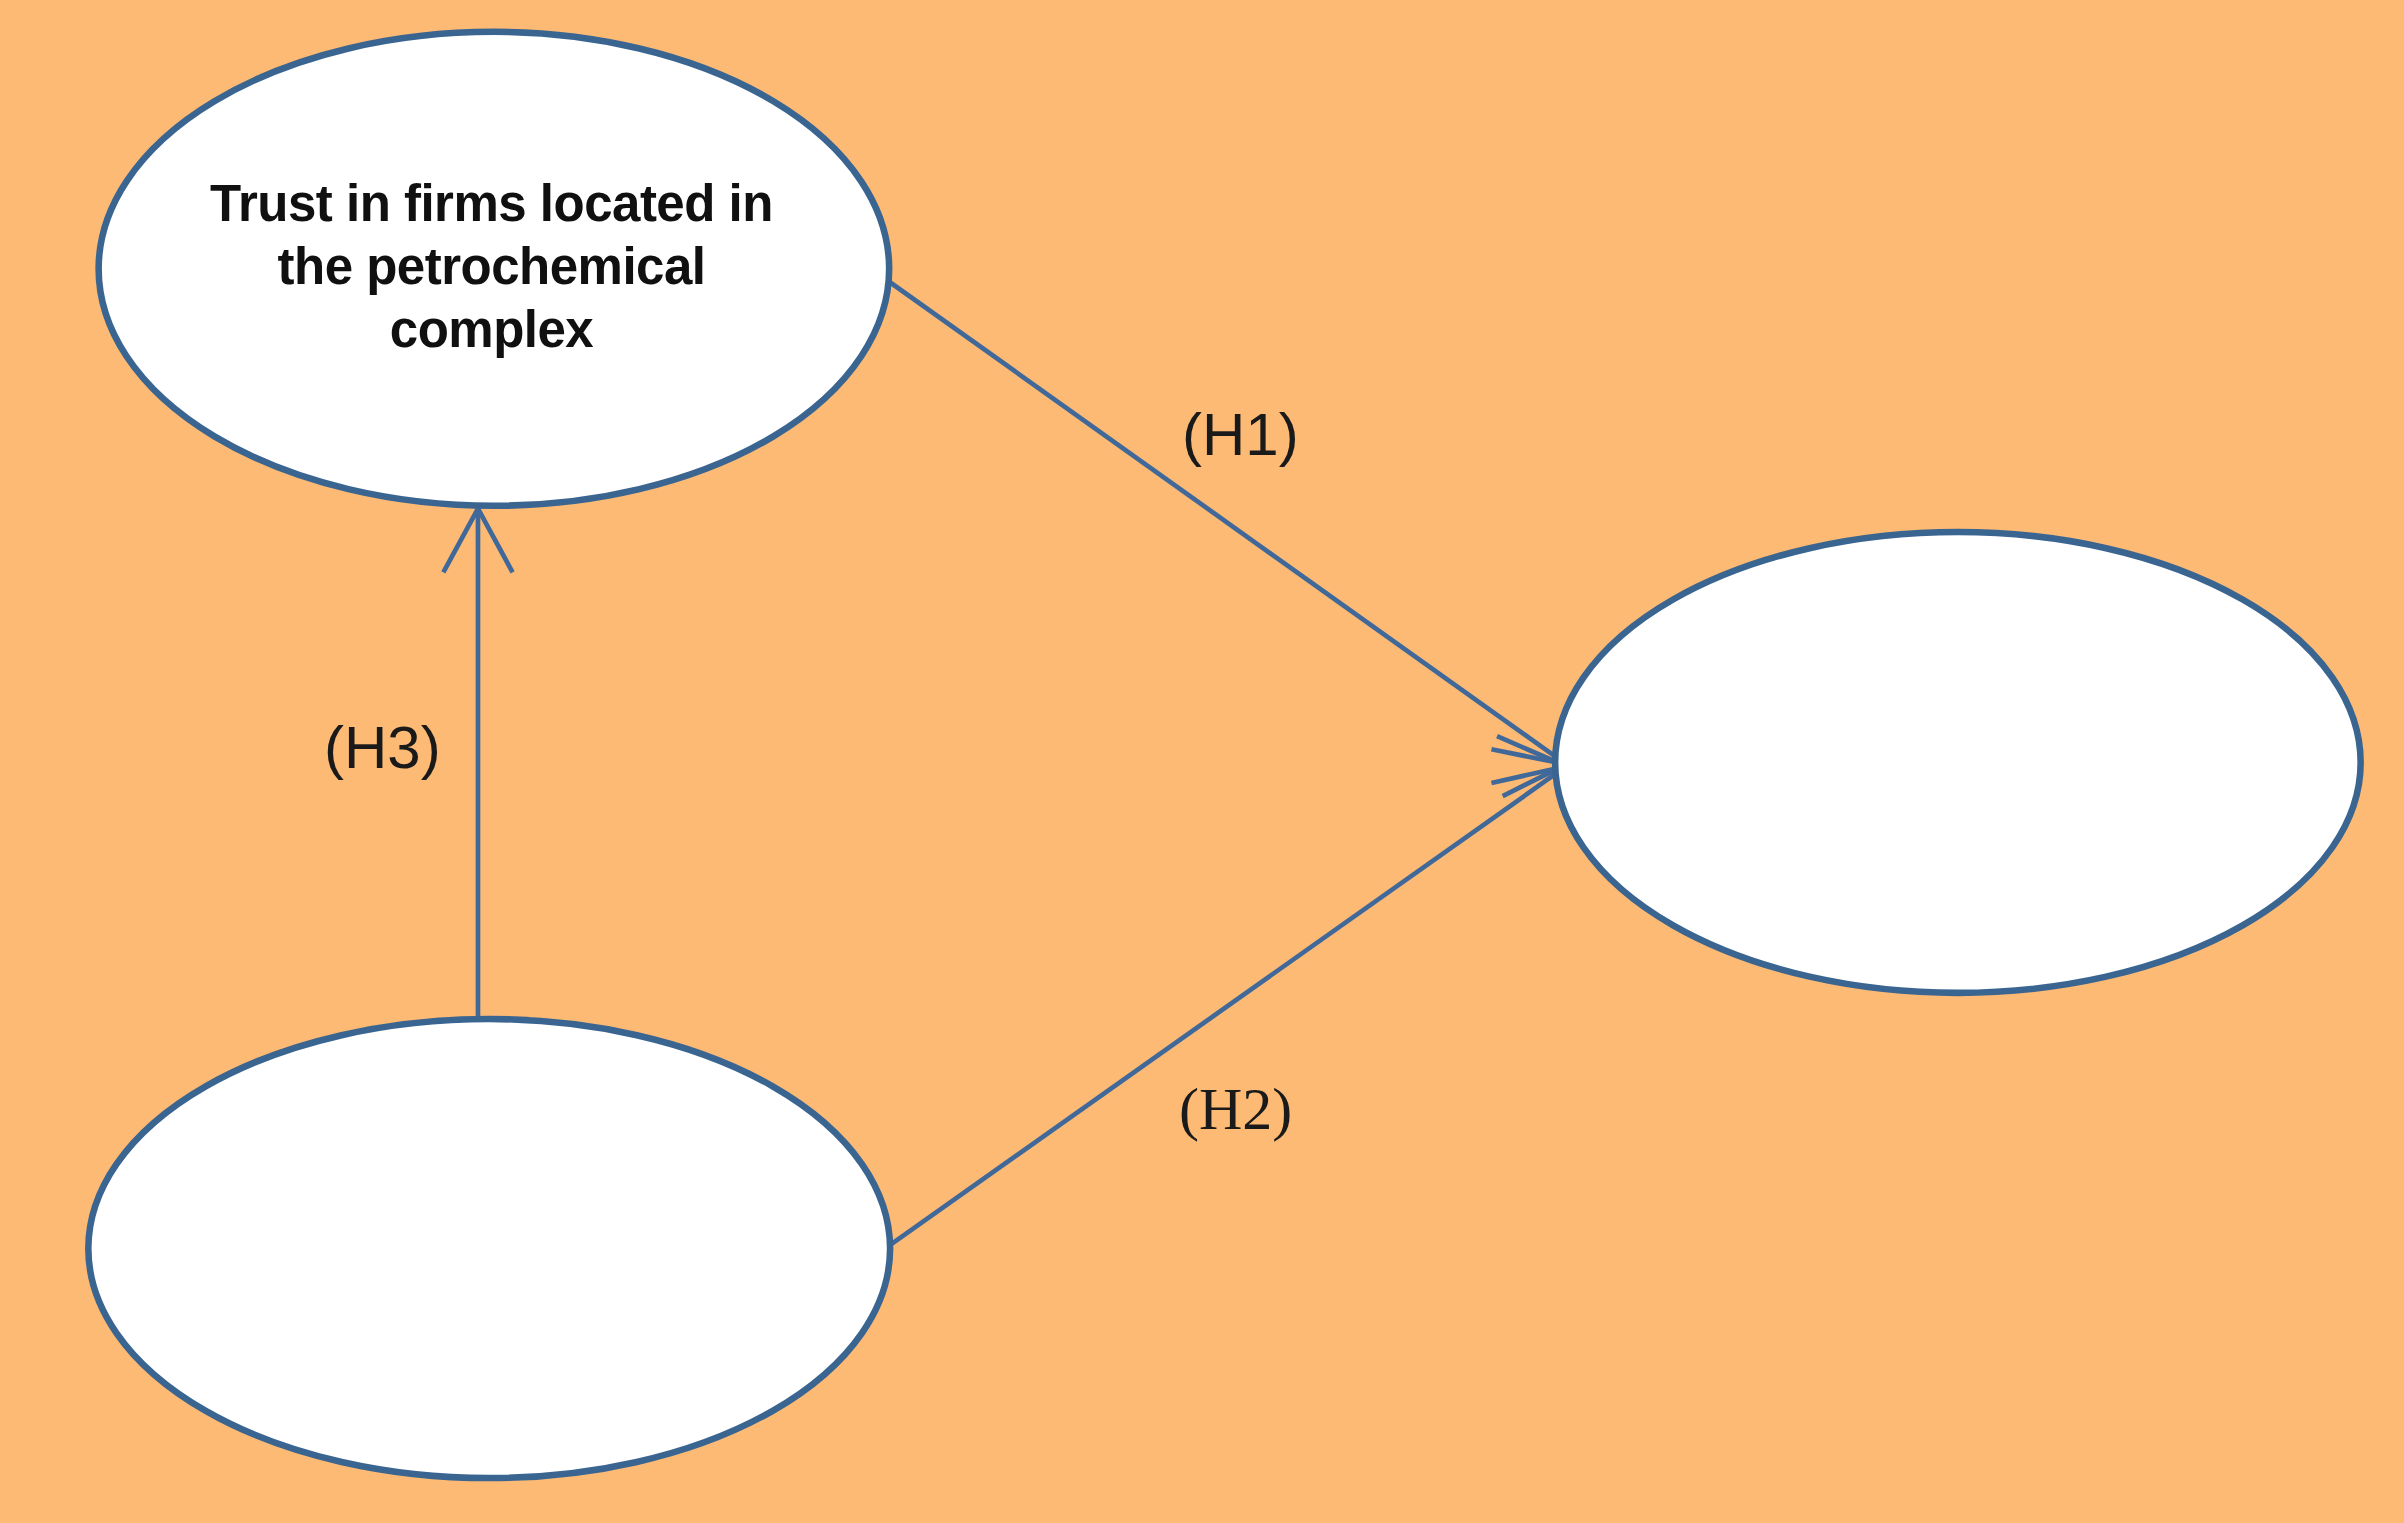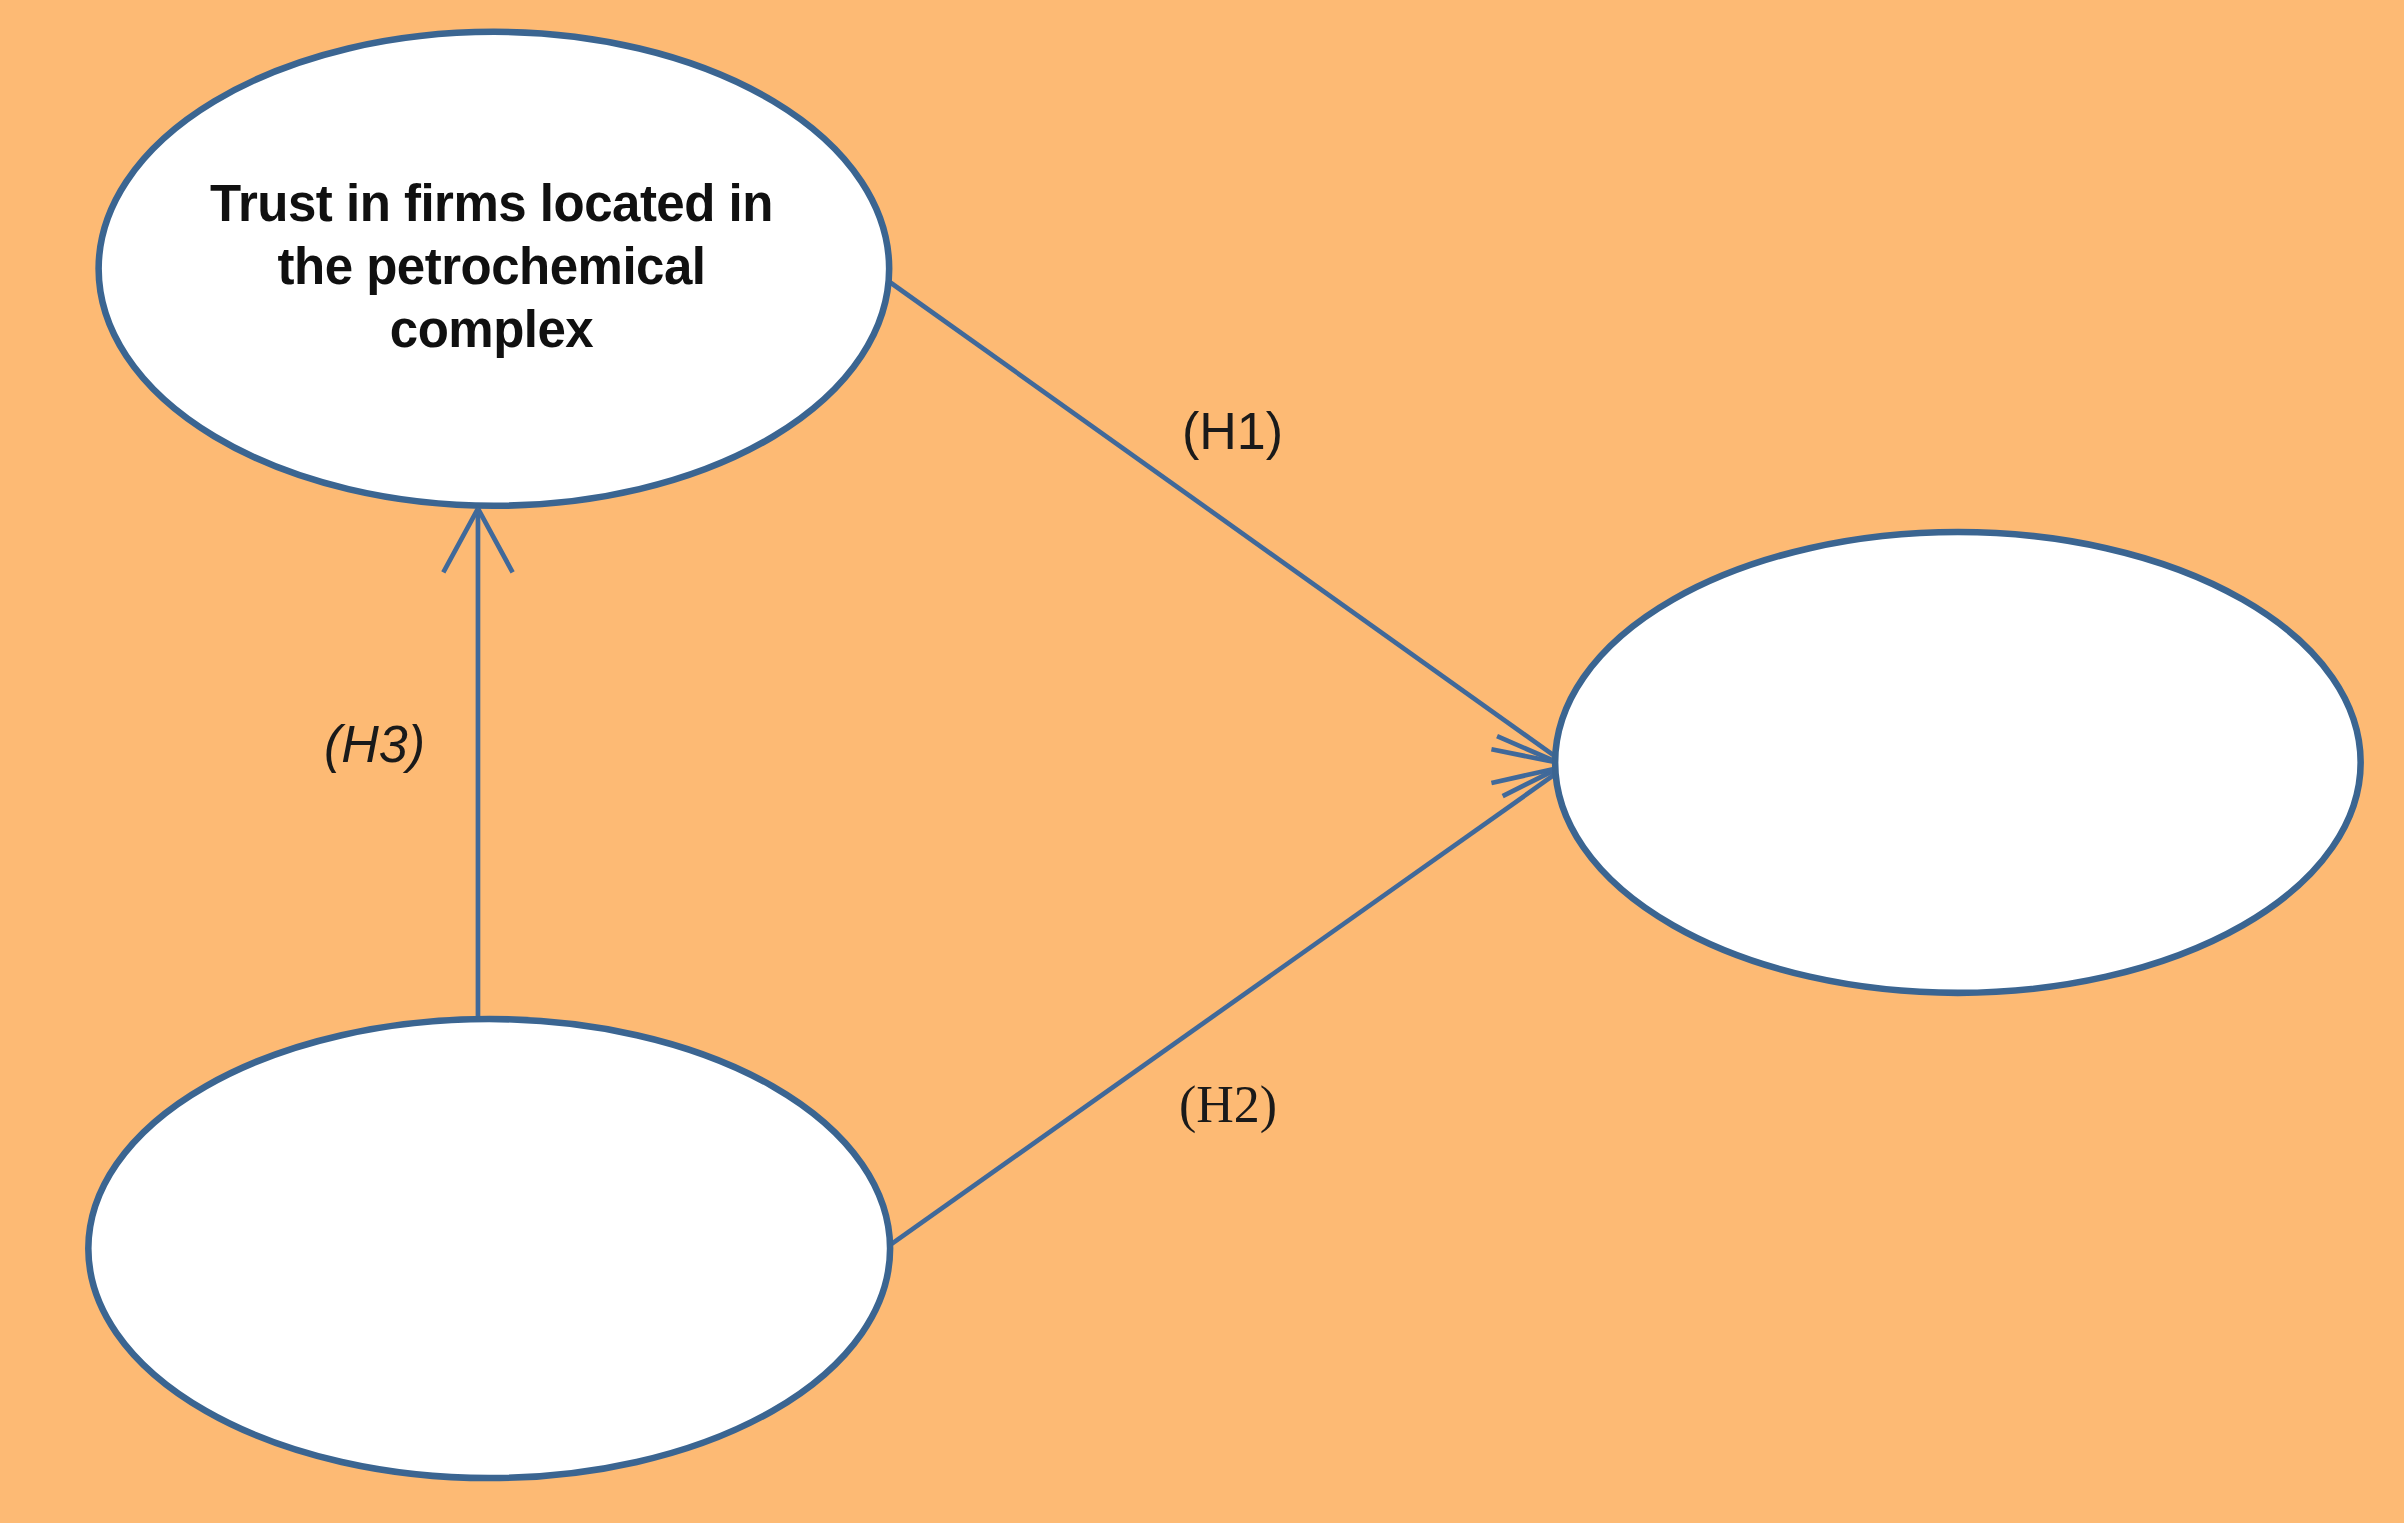--- a/index.html
+++ b/index.html
@@ -53,21 +53,21 @@
     line-height: 1.24;
     letter-spacing: -0.5px;
     white-space: pre-line;
     pointer-events: none;
   }
   .edge-label {
     position: absolute;
     font-family: "Liberation Sans", sans-serif;
     font-weight: normal;
     color: #1a1a1a;
-    font-size: 52px;
+    font-size: 60px;
     line-height: 1;
     white-space: nowrap;
     pointer-events: none;
   }
   
   #label-trust-firms {
     left: 145px;
     top: 172px;
     width: 693px;
   }
@@ -77,21 +77,21 @@
     width: 698px;
   }
   #label-health-risk {
     left: 1611px;
     top: 679px;
     width: 693px;
   }
   
   #label-h1 { left: 1182px; top: 405px; }
   #label-h2 { left: 1179px; top: 1079px; font-family: Liberation Serif, serif; }
-  #label-h3 { left: 324px;  top: 718px; font-style: italic; }
+  #label-h3 { left: 324px;  top: 718px; }
 </style>
 </head>
 <body>
 
 <div id="diagram-root">
 
   <svg id="diagram-svg" viewBox="0 0 2566 1626" xmlns="http://www.w3.org/2000/svg">
 
     <g>
       <line class="edge-line" x1="948" y1="300" x2="1672" y2="816"></line>

